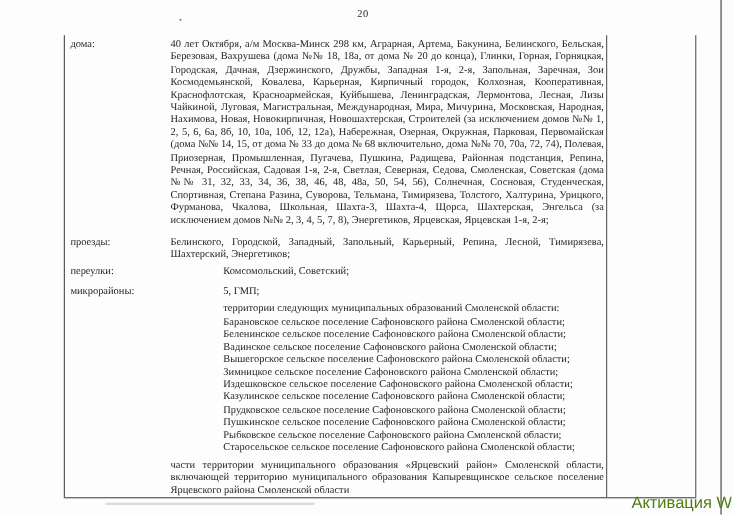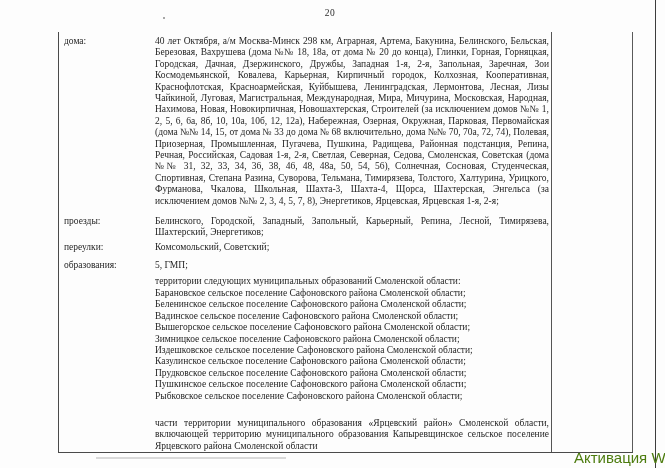--- a/index.html
+++ b/index.html
@@ -33,21 +33,21 @@
   
   .label{
     position:absolute;left:64px;width:88px;
     font-size:9.5px;line-height:11.4px;
   }
   .cell{
     position:absolute;left:155px;width:394px;
     font-size:9.5px;line-height:11.4px;
     text-align:justify;
   }
-  .cell.nojust{text-align:left;}
+  .cell.nojust{text-align:left;margin-left:48px;}
   .list-line{line-height:11.4px;}
   .watermark{
     position:absolute;left:574px;top:449px;
     font-family:"Liberation Sans","DejaVu Sans",sans-serif;
     font-size:15px;color:#4d7c0f;
     white-space:nowrap;
   }
   .scan-dot{
     position:absolute;left:163px;top:17px;
     width:2px;height:2px;background:#8a8a8a;border-radius:50%;
@@ -69,39 +69,40 @@
   <div class="vline border-coldiv2"></div>
   <div class="vline border-pageedge"></div>
   <div class="hline border-bottom"></div>
 
   <div class="scan-dot"></div>
   <div class="scan-smudge"></div>
 
   <div class="label" style="top:36px">дома:</div>
   <div class="label" style="top:216px">проезды:</div>
   <div class="label" style="top:242px">переулки:</div>
-  <div class="label" style="top:260px">образования:</div>
+  <div class="label" style="top:260px">микрорайоны:</div>
 
   <div class="cell" style="top:36px">40 лет Октября, а/м Москва-Минск 298 км, Аграрная, Артема, Бакунина, Белинского, Бельская, Березовая, Вахрушева (дома №№ 18, 18а, от дома № 20 до конца), Глинки, Горная, Горняцкая, Городская, Дачная, Дзержинского, Дружбы, Западная 1-я, 2-я, Запольная, Заречная, Зои Космодемьянской, Ковалева, Карьерная, Кирпичный городок, Колхозная, Кооперативная, Краснофлотская, Красноармейская, Куйбышева, Ленинградская, Лермонтова, Лесная, Лизы Чайкиной, Луговая, Магистральная, Международная, Мира, Мичурина, Московская, Народная, Нахимова, Новая, Новокирпичная, Новошахтерская, Строителей (за исключением домов №№ 1, 2, 5, 6, 6а, 8б, 10, 10а, 10б, 12, 12а), Набережная, Озерная, Окружная, Парковая, Первомайская (дома №№ 14, 15, от дома № 33 до дома № 68 включительно, дома №№ 70, 70а, 72, 74), Полевая, Приозерная, Промышленная, Пугачева, Пушкина, Радищева, Районная подстанция, Репина, Речная, Российская, Садовая 1-я, 2-я, Светлая, Северная, Седова, Смоленская, Советская (дома №№ 31, 32, 33, 34, 36, 38, 46, 48, 48а, 50, 54, 56), Солнечная, Сосновая, Студенческая, Спортивная, Степана Разина, Суворова, Тельмана, Тимирязева, Толстого, Халтурина, Урицкого, Фурманова, Чкалова, Школьная, Шахта-3, Шахта-4, Щорса, Шахтерская, Энгельса (за исключением домов №№ 2, 3, 4, 5, 7, 8), Энергетиков, Ярцевская, Ярцевская 1-я, 2-я;</div>
   <div class="cell" style="top:216px">Белинского, Городской, Западный, Запольный, Карьерный, Репина, Лесной, Тимирязева, Шахтерский, Энергетиков;</div>
   <div class="cell nojust" style="top:242px">Комсомольский, Советский;</div>
   <div class="cell nojust" style="top:260px">5, ГМП;</div>
 
   <div class="cell nojust" style="top:276px">территории следующих муниципальных образований Смоленской области:</div>
 
   <div class="cell nojust" style="top:288px">
     <div class="list-line">Барановское сельское поселение Сафоновского района Смоленской области;</div>
     <div class="list-line">Беленинское сельское поселение Сафоновского района Смоленской области;</div>
     <div class="list-line">Вадинское сельское поселение Сафоновского района Смоленской области;</div>
     <div class="list-line">Вышегорское сельское поселение Сафоновского района Смоленской области;</div>
     <div class="list-line">Зимницкое сельское поселение Сафоновского района Смоленской области;</div>
     <div class="list-line">Издешковское сельское поселение Сафоновского района Смоленской области;</div>
     <div class="list-line">Казулинское сельское поселение Сафоновского района Смоленской области;</div>
     <div class="list-line">Прудковское сельское поселение Сафоновского района Смоленской области;</div>
     <div class="list-line">Пушкинское сельское поселение Сафоновского района Смоленской области;</div>
     <div class="list-line">Рыбковское сельское поселение Сафоновского района Смоленской области;</div>
+    <div class="list-line">Старосельское сельское поселение Сафоновского района Смоленской области;</div>
   </div>
 
   <div class="cell" style="top:418px">части территории муниципального образования «Ярцевский район» Смоленской области, включающей территорию муниципального образования Капыревщинское сельское поселение Ярцевского района Смоленской области</div>
 
   <div class="watermark">Активация W</div>
 
 </div>
 
 </body></html>

